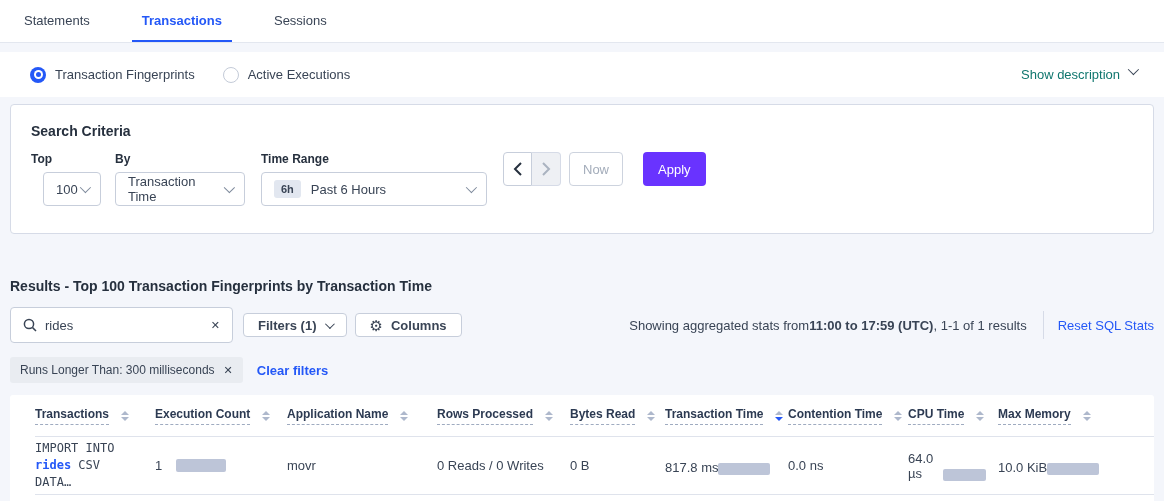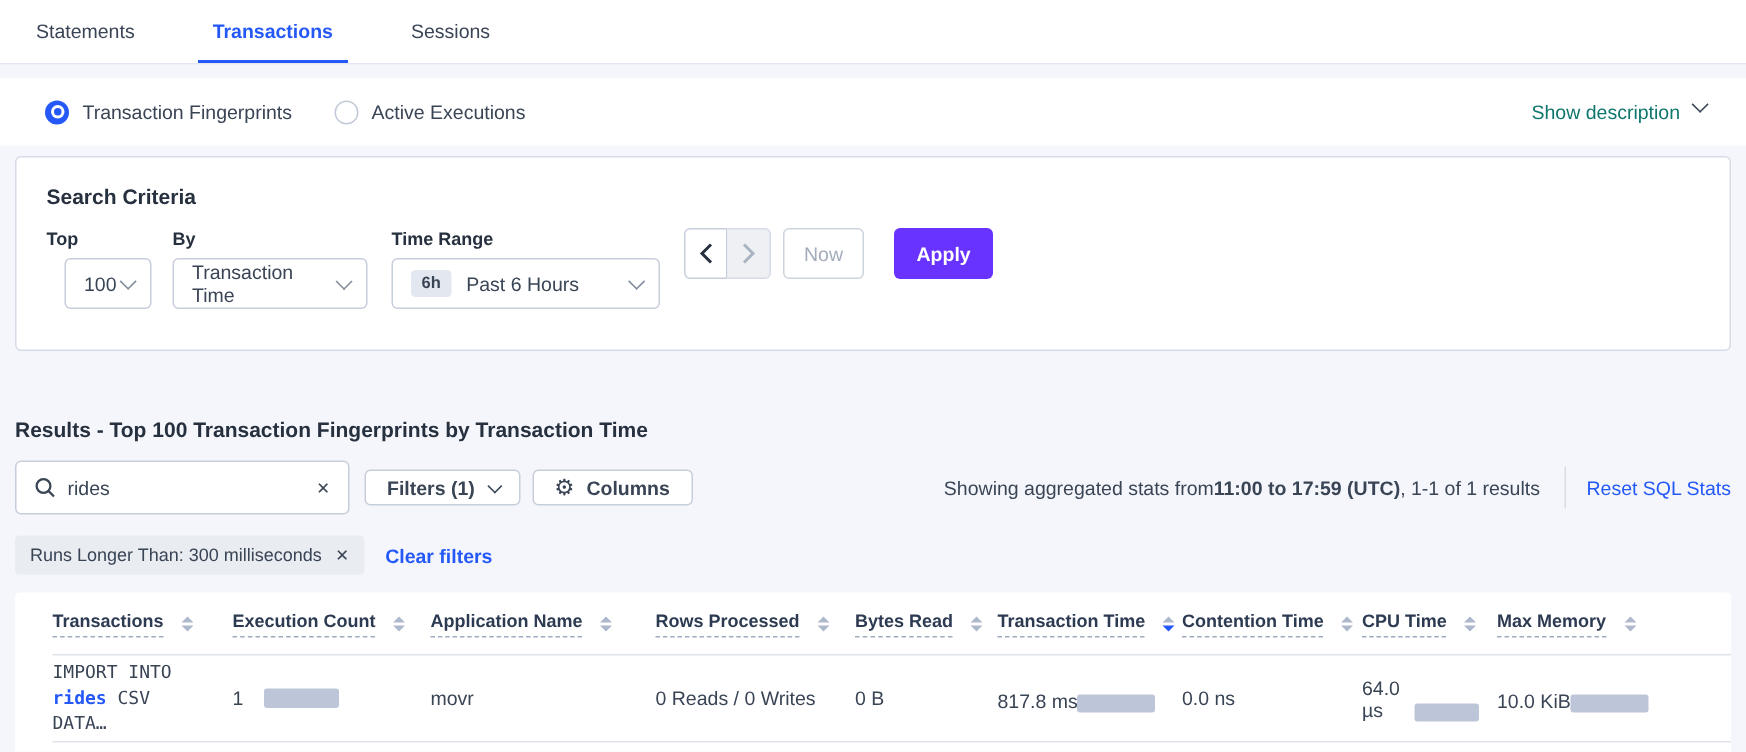--- a/index.html
+++ b/index.html
@@ -40,32 +40,32 @@
           margin:7px 10px 0 10px; height:130px; padding:18px 20px; }
   .card-title { font-size:14px; font-weight:700; color:#26303e; }
   .controls { display:flex; margin-top:13px; }
   .ctl-group { display:flex; flex-direction:column; }
   .ctl-label { font-size:12px; font-weight:700; color:#26303e; margin-bottom:6px; }
   .select { height:34px; background:#fff; border:1px solid #c7cedb; border-radius:4px;
             display:flex; align-items:center; padding:0 12px; cursor:pointer; color:#394455; }
   .select .chev { margin-left:auto; }
   .sel-top { width:58px;margin-left:12px; }
   .sel-by { width:130px; margin-left:0; }
-  .timerange { width:179px; }
+  .timerange { width:226px; }
   .badge-6h { background:#e2e7f0; border-radius:3px; font-size:11px; font-weight:700;
               padding:3px 7px; margin-right:10px; color:#394455; }
   .gap14 { width:14px; } .gap16 { width:16px; }
   .arrow-btns { display:flex; margin-left:16px; }
   .arrow-btn { width:29px; height:34px; display:flex; align-items:center; justify-content:center; }
   .arrow-btn.prev { background:#fff; border:1px solid #c7cedb; border-radius:4px 0 0 4px; cursor:pointer; }
   .arrow-btn.next { background:#eef0f4; border:1px solid #d6dbe7; border-left:none; border-radius:0 4px 4px 0; }
   .now-btn { margin-left:8px; height:34px; padding:0 13px; background:#fff; border:1px solid #cdd3de;
              border-radius:4px; color:#a3acba; font-size:13px; display:flex; align-items:center; }
   .apply-btn { margin-left:20px; height:34px; padding:0 15px; background:#6933ff; color:#fff;
-               font-weight:700; font-size:13px; border:none; border-radius:4px; cursor:pointer; }
+               font-weight:400; font-size:13px; border:none; border-radius:4px; cursor:pointer; }
 
   
   .results { padding:0 10px; }
   .results-heading { margin-top:44px; font-size:14px; font-weight:700; color:#26303e; }
   .results-controls { margin-top:13px; display:flex; align-items:center; }
   .search-box { width:223px; height:36px; background:#fff; border:1px solid #c7cedb; border-radius:4px;
                 display:flex; align-items:center; padding:0 10px 0 12px; }
   .search-box input { border:none; outline:none; flex:1; font-size:13px; color:#394455;
                       font-family:inherit; min-width:0; background:transparent; margin-left:8px; }
   .clear-x { color:#394455; font-size:11px; cursor:pointer; padding:2px; }

